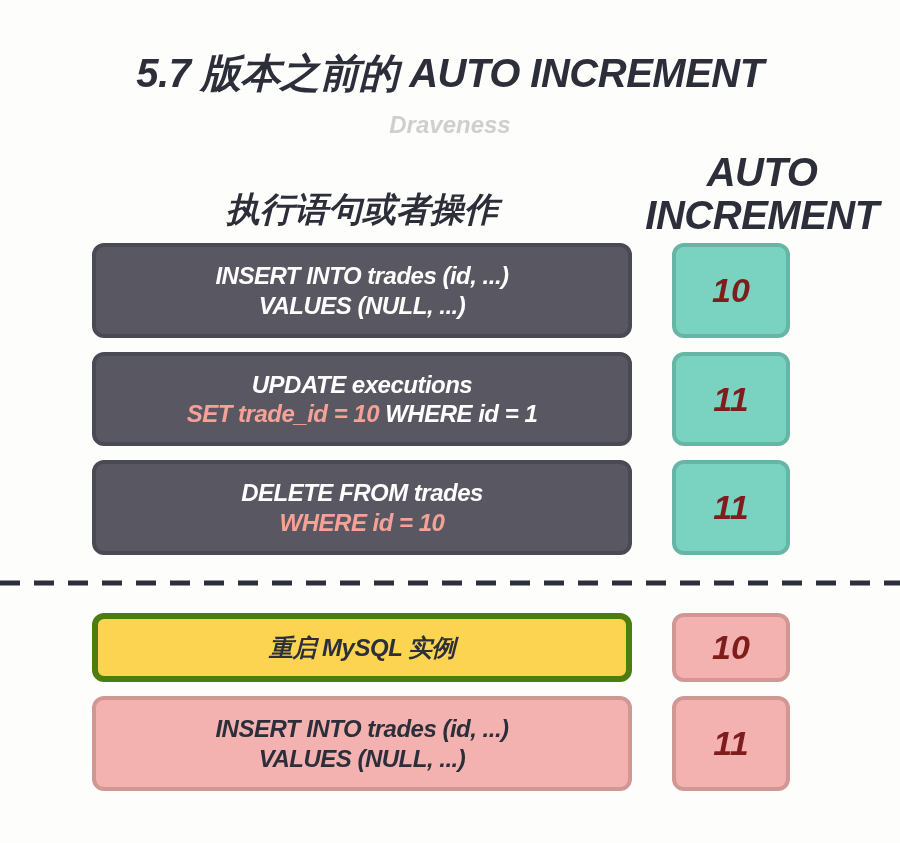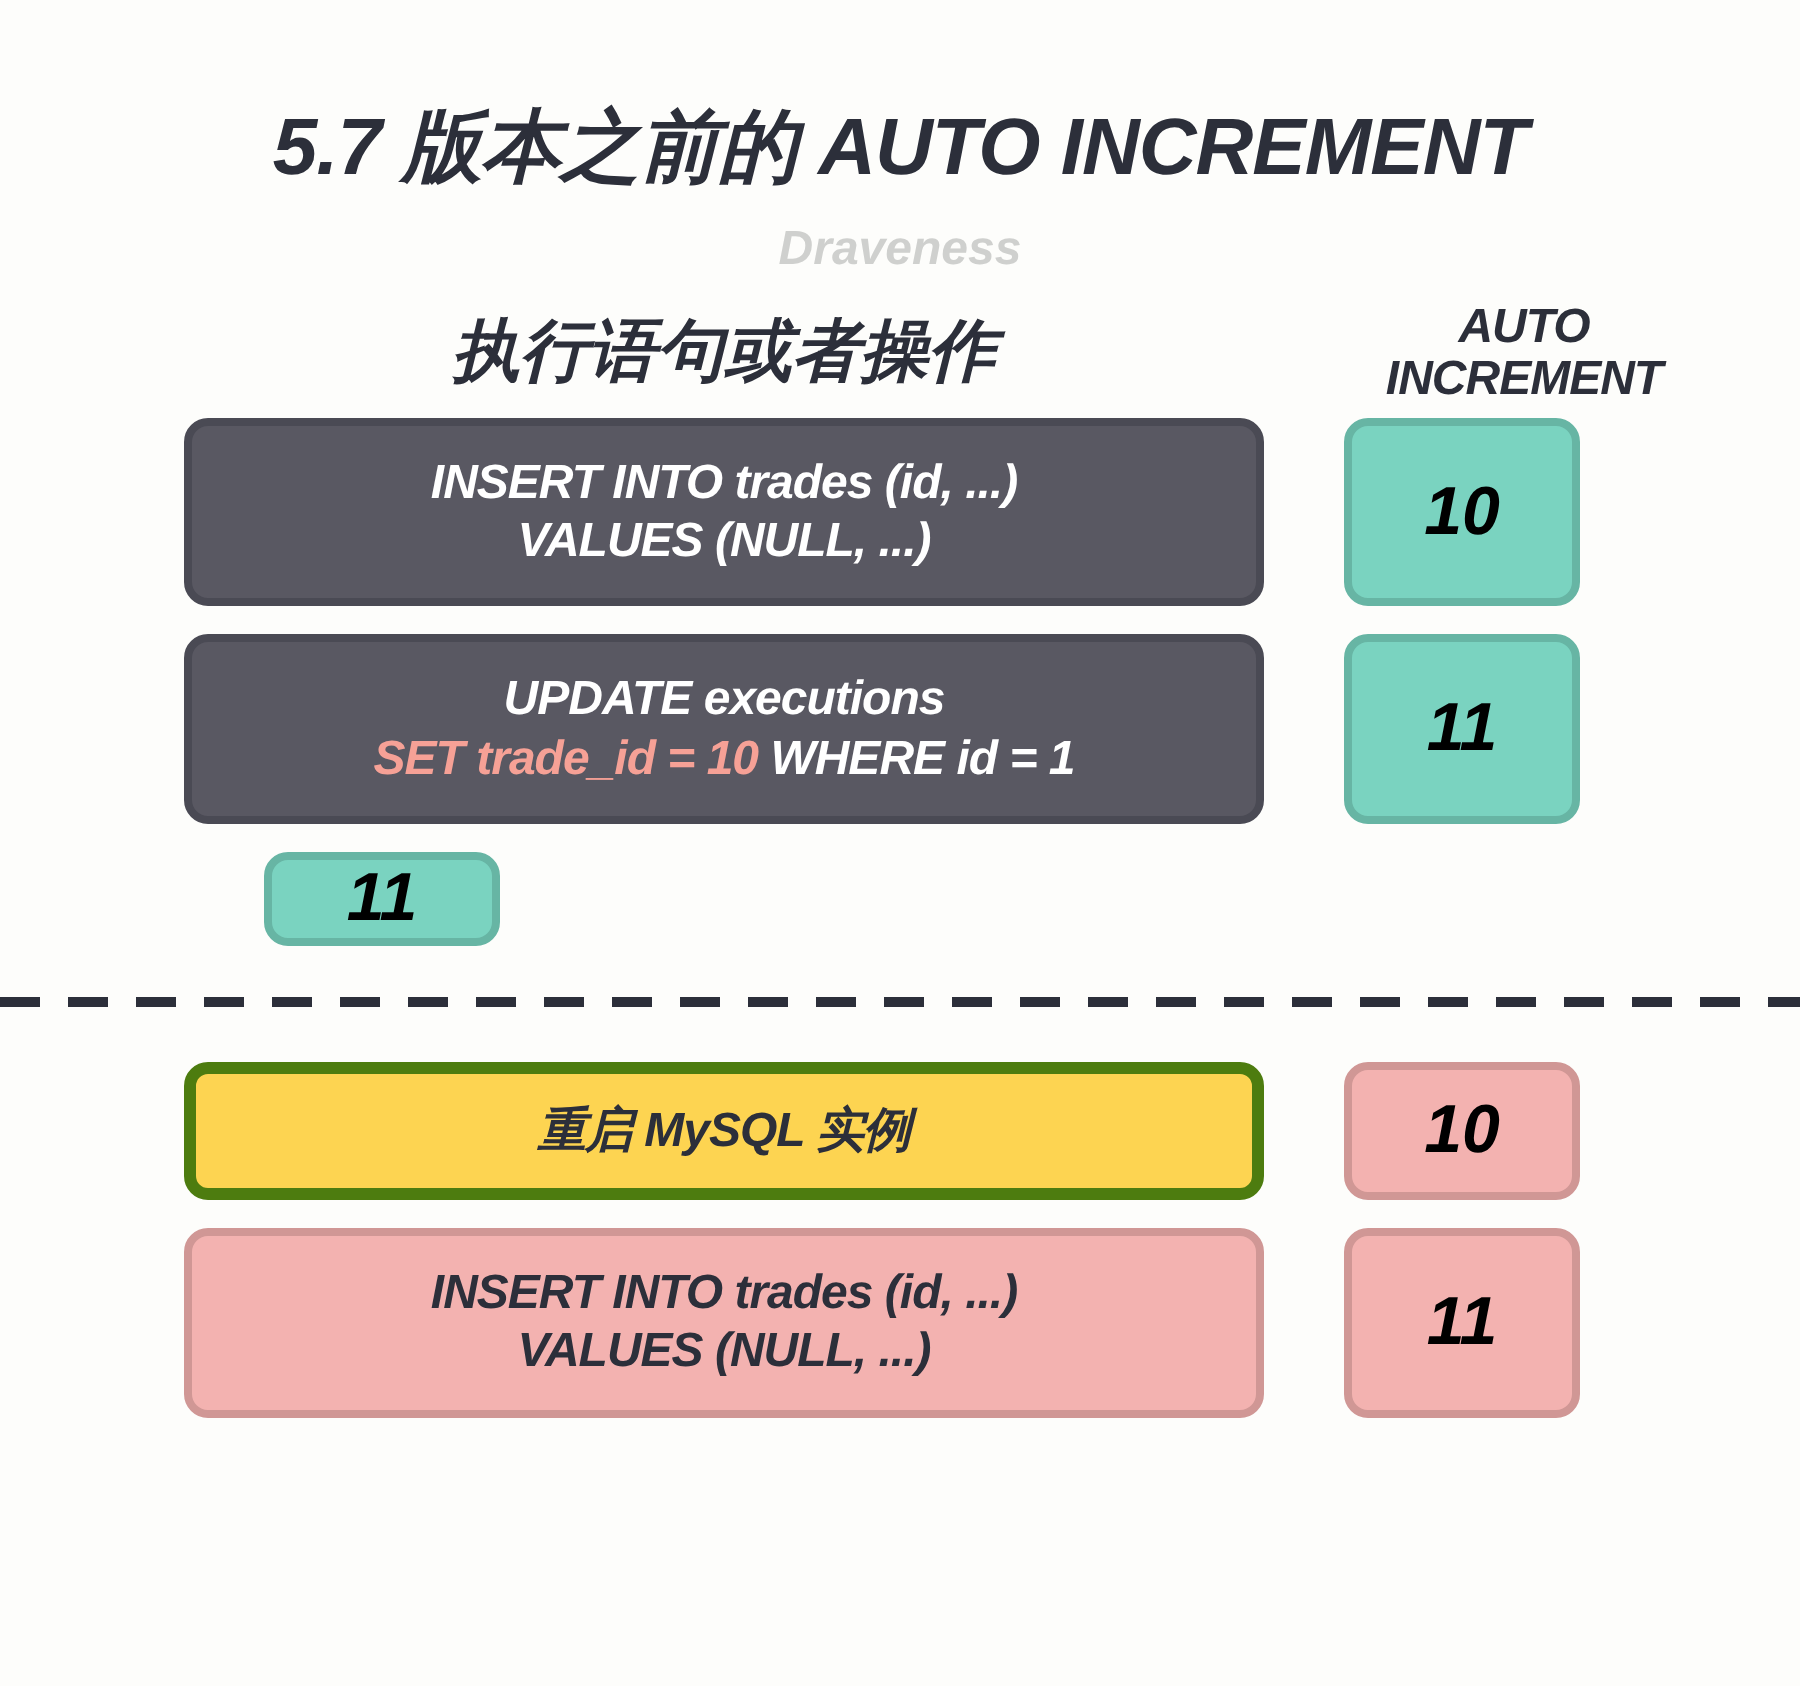--- a/index.html
+++ b/index.html
@@ -39,21 +39,21 @@
     font-size: 34px;
     font-weight: 900;
     color: #2c2f3a;
     align-self: flex-end;
     padding-bottom: 4px;
     font-style: italic;
   }
   .col-right-head {
     flex: 0 0 240px;
     text-align: center;
-    font-size: 24px;
+    font-size: 40px;
     font-weight: 900;
     color: #2c2f3a;
     line-height: 1.08;
     font-style: italic;
     letter-spacing: -0.5px;
     margin-left: 10px;
   }
   .rows {
     padding: 6px 20px 0 92px;
   }
@@ -78,21 +78,21 @@
   }
   .val-box {
     margin-left: 40px;
     flex: 0 0 118px;
     border-radius: 12px;
     display: flex;
     align-items: center;
     justify-content: center;
     font-size: 34px;
     font-weight: 900;
-    color: #000000;
+    color: #7f1d1d;
     font-style: italic;
   }
   .op-dark {
     background: #595862;
     border: 4px solid #4a4a54;
     color: #ffffff;
   }
   .op-yellow {
     background: #fdd451;
     border: 6px solid #4d7c0f;
@@ -145,20 +145,24 @@
 
   <div class="row">
     <div class="op-box op-dark">
       <div>UPDATE executions</div>
       <div><span class="hl-salmon">SET trade_id = 10</span><span> WHERE id = 1</span></div>
     </div>
     <div class="val-box v-teal">11</div>
   </div>
 
   <div class="row">
+    <div class="op-box op-dark">
+      <div>DELETE FROM trades</div>
+      <div class="hl-salmon">WHERE id = 10</div>
+    </div>
     <div class="val-box v-teal">11</div>
   </div>
 
 </div>
 
 <div class="divider">
   <svg width="900" height="28">
     <line x1="0" y1="14" x2="900" y2="14" stroke="#2c2f3a" stroke-width="5" stroke-dasharray="20 14" stroke-linecap="butt"></line>
   </svg>
 </div>

